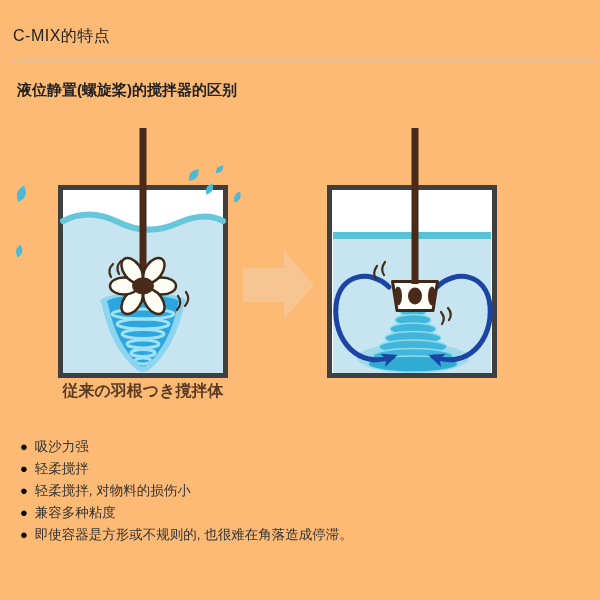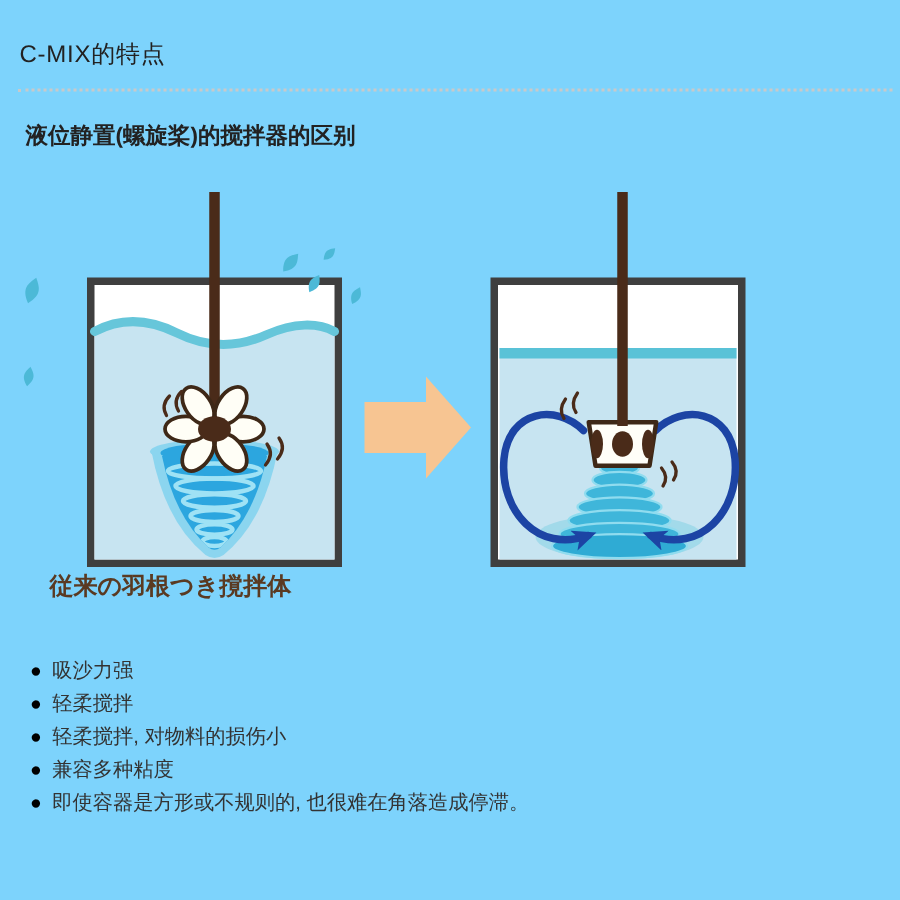--- a/index.html
+++ b/index.html
@@ -1,36 +1,36 @@
 <!DOCTYPE html>
 <html><head>
 <meta charset="utf-8">
 <style>
   html,body { margin:0; padding:0; background:#ffffff; }
   .page {
     position:relative; width:600px; height:600px; overflow:hidden;
-    background:#7dd3fc; color:#333;
+    background:#fdba74; color:#333;
     font-family:"Liberation Sans", sans-serif;
   }
   .title {
     position:absolute; top:26px; left:13px; margin:0;
     font-size:16px; font-weight:400; color:#222; letter-spacing:.5px;
   }
   .sep {
     position:absolute; top:59px; left:12px; right:5px; height:0;
     border-top:2px dotted #c9c9c9;
   }
   .subtitle {
     position:absolute; top:81px; left:17px; margin:0;
     font-size:15px; font-weight:700; color:#222;
   }
   .diagram { position:absolute; top:120px; left:0; width:600px; height:310px; }
   .diagram svg { position:absolute; top:0; left:0; }
   .caption {
-    position:absolute; top:261px; font-weight:700;
+    position:absolute; top:261px; text-align:center; font-weight:700;
     color:#5A3A22;
   }
   .caption-left  { left:33px;  width:220px; font-size:16px; }
   .caption-right { left:327px; width:170px; font-size:19px; color:#4A2B19; }
   .features {
     position:absolute; top:436px; left:20px; margin:0; padding:0;
     list-style:none;
   }
   .features li { font-size:13.5px; line-height:22px; color:#333; white-space:nowrap; }
   .blt { font-size:13px; color:#000; margin-right:7px; }

